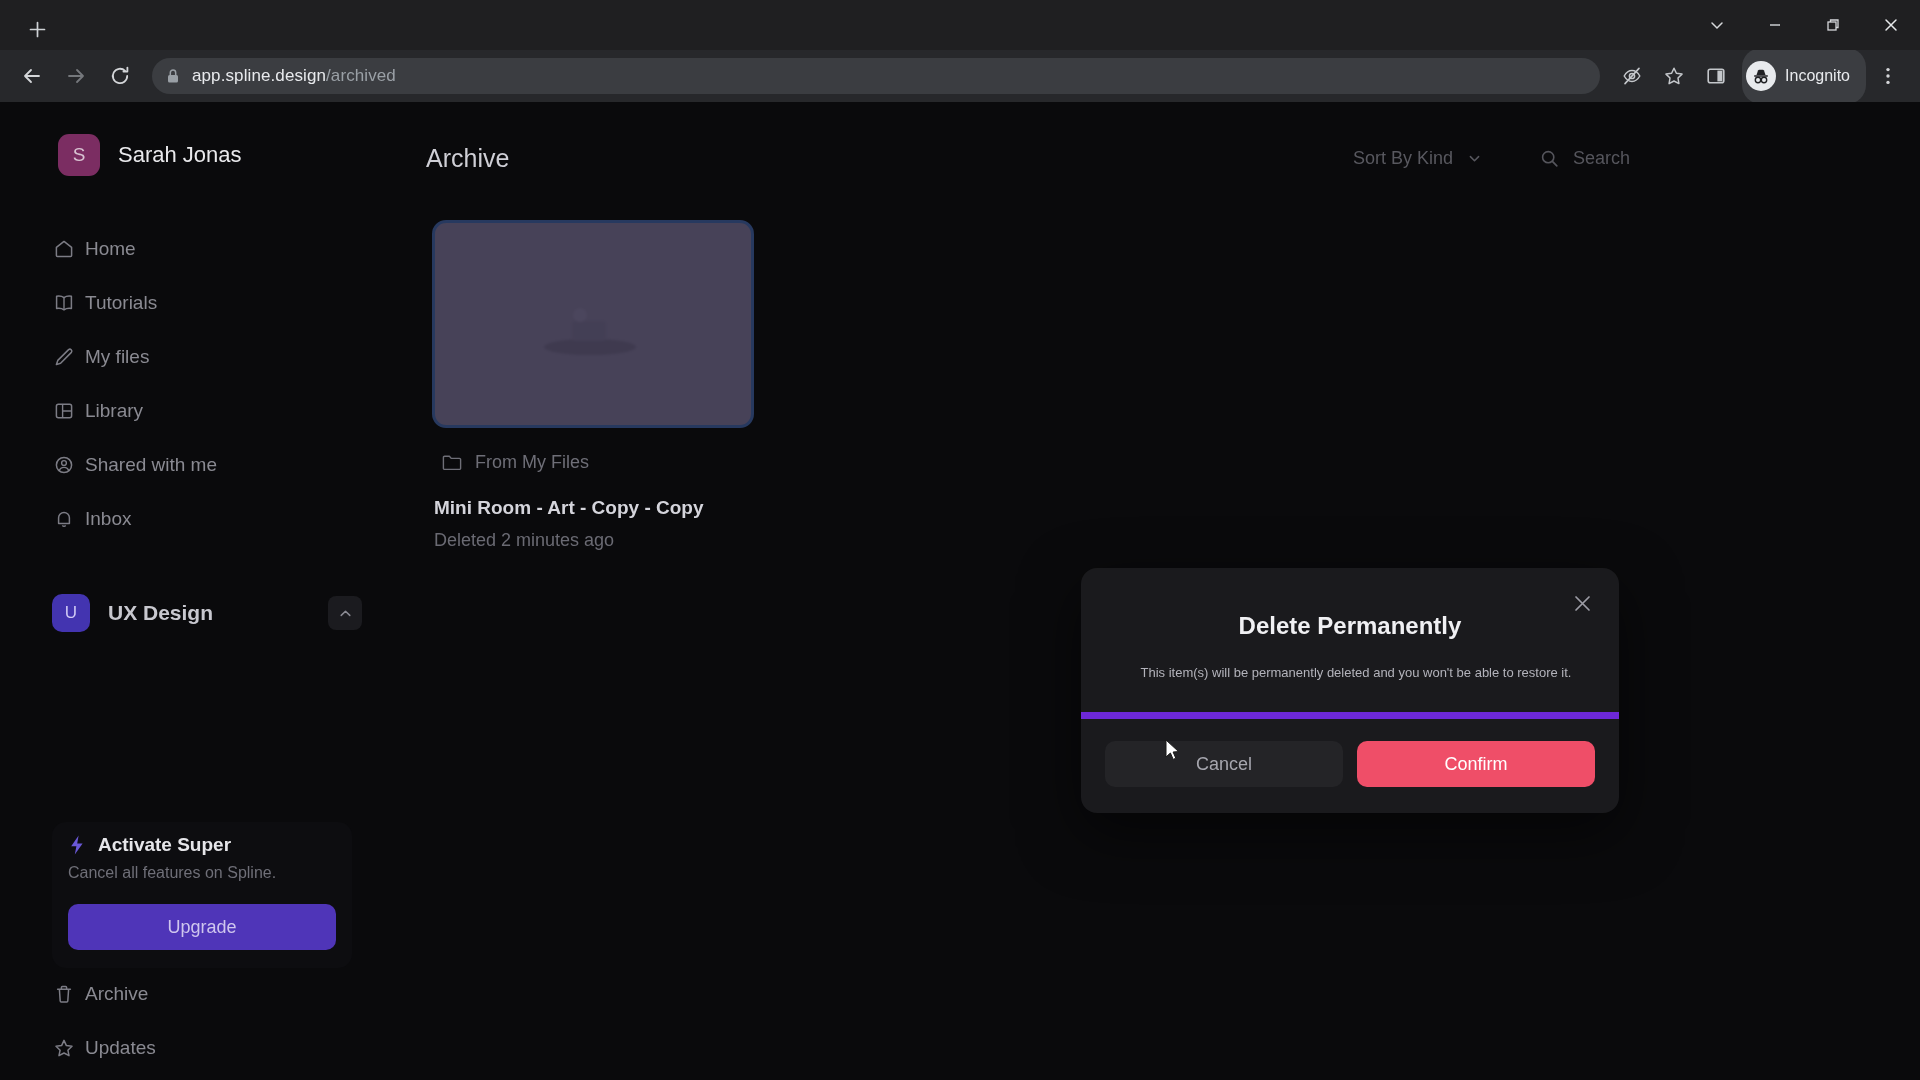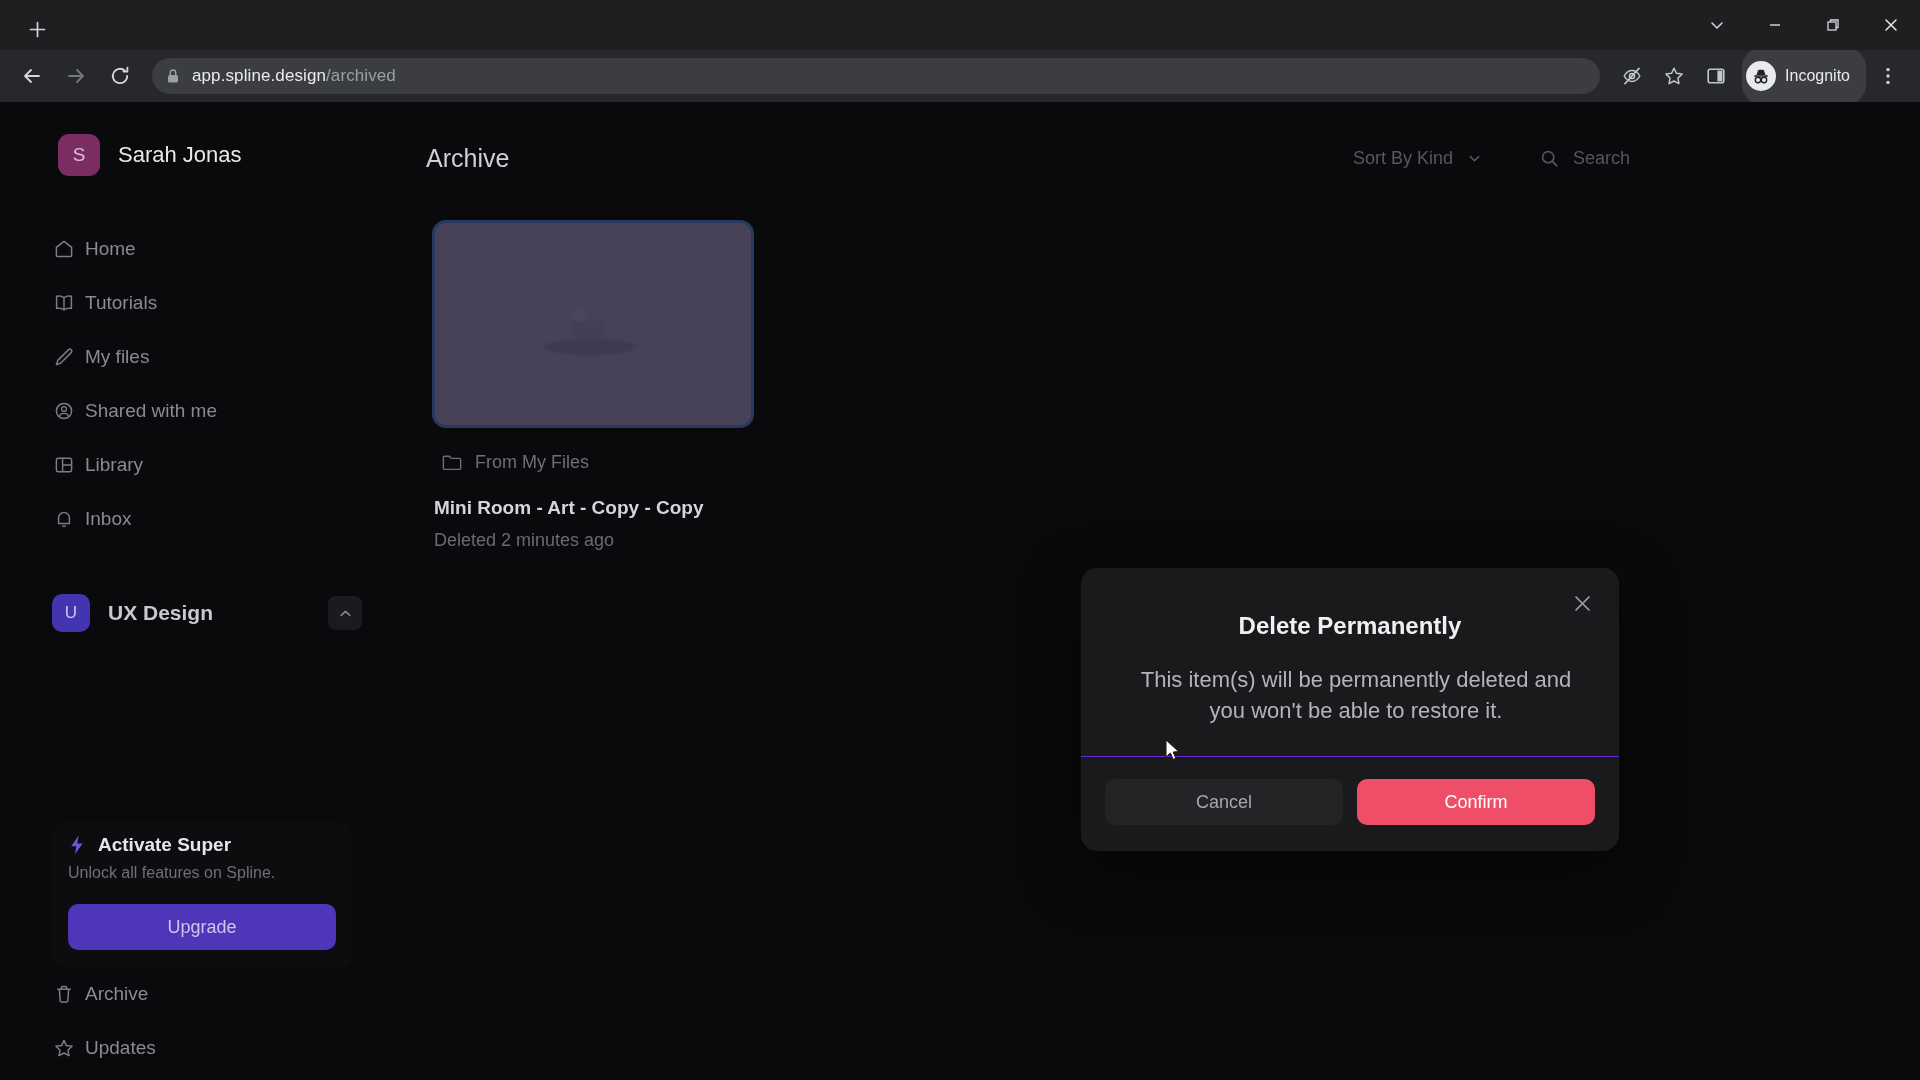--- a/index.html
+++ b/index.html
@@ -136,22 +136,22 @@
 
   
   .modal {
     position: absolute; left: 691px; top: 466px; width: 538px; border-radius: 16px;
     background: #1a1a1d; box-shadow: 0 20px 60px rgba(0,0,0,.55);
     overflow: hidden;
   }
   .modal-close { position: absolute; right: 22px; top: 20px; width: 30px; height: 30px; display: flex; align-items: center; justify-content: center; }
   .modal-body { padding: 44px 44px 30px 44px; text-align: center; }
   .modal-title { color: #f0f0f3; font-size: 24px; font-weight: 600; }
-  .modal-text { color: #b3b3bb; font-size: 22px; line-height: 1.42; margin-top: 24px; margin-left: 12px; }
-  .modal-foot { border-top: 1px solid #6d28d9; display: flex; gap: 14px; padding: 22px 24px 26px 24px; }
+  .modal-text { color: #b3b3bb; font-size: 13px; line-height: 1.42; margin-top: 24px; margin-left: 12px; }
+  .modal-foot { border-top: 7px solid #6d28d9; display: flex; gap: 14px; padding: 22px 24px 26px 24px; }
   .btn { flex: 1; height: 46px; border-radius: 10px; display: flex; align-items: center; justify-content: center; font-size: 18px; }
   .btn-cancel { background: #242427; color: #a6a6ae; }
   .btn-confirm { background: #ef4e68; color: #ffffff; }
 
   .cursor { position: absolute; left: 775px; top: 637px; width: 16px; height: 24px; pointer-events: none; }
 </style>
 </head>
 <body>
 
 <div class="browser">
@@ -284,35 +284,35 @@
           <span class="ic">
             <svg width="22" height="22" viewBox="0 0 22 22">
                 <path d="M15.6 3.6 a2 2 0 0 1 2.8 2.8 L7.6 17.2 L3.4 18.6 L4.8 14.4 Z" stroke="#7c7c85" stroke-width="1.5" fill="none" stroke-linejoin="round"></path>
               </svg>
           </span>
           <span>My files</span>
         </div>
         <div class="nav-item">
           <span class="ic">
             <svg width="22" height="22" viewBox="0 0 22 22">
+                <rect x="3.4" y="4.2" width="15.2" height="13.6" rx="2" stroke="#7c7c85" stroke-width="1.5" fill="none"></rect>
+                <path d="M9.6 4.2 V17.8 M9.6 11 H18.6" stroke="#7c7c85" stroke-width="1.4"></path>
+              </svg>
+          </span>
+          <span>Library</span>
+        </div>
+        <div class="nav-item">
+          <span class="ic">
+            <svg width="22" height="22" viewBox="0 0 22 22">
                 <circle cx="11" cy="11" r="7.6" stroke="#7c7c85" stroke-width="1.5" fill="none"></circle>
                 <circle cx="11" cy="9" r="2.4" stroke="#7c7c85" stroke-width="1.4" fill="none"></circle>
                 <path d="M6.2 17 a5 5 0 0 1 9.6 0" stroke="#7c7c85" stroke-width="1.4" fill="none"></path>
               </svg>
           </span>
           <span>Shared with me</span>
-        </div>
-        <div class="nav-item">
-          <span class="ic">
-            <svg width="22" height="22" viewBox="0 0 22 22">
-                <rect x="3.4" y="4.2" width="15.2" height="13.6" rx="2" stroke="#7c7c85" stroke-width="1.5" fill="none"></rect>
-                <path d="M9.6 4.2 V17.8 M9.6 11 H18.6" stroke="#7c7c85" stroke-width="1.4"></path>
-              </svg>
-          </span>
-          <span>Library</span>
         </div>
         <div class="nav-item">
           <span class="ic">
             <svg width="22" height="22" viewBox="0 0 22 22">
                 <path d="M5.6 15.4 V9.8 a5.4 5.4 0 0 1 10.8 0 V15.4 Z" stroke="#7c7c85" stroke-width="1.5" fill="none" stroke-linejoin="round"></path>
                 <path d="M9.4 17.4 a1.8 1.8 0 0 0 3.2 0" stroke="#7c7c85" stroke-width="1.4" fill="none"></path>
               </svg>
           </span>
           <span>Inbox</span>
         </div>
@@ -330,21 +330,21 @@
 
       <div class="super-panel">
         <div class="super-head">
           <span style="display:flex">
             <svg width="18" height="22" viewBox="0 0 18 22">
                 <path d="M10.6 1.6 L3.2 12.2 H8.4 L6.8 20.4 L14.6 9.4 H9.2 Z" fill="#6a58d6"></path>
               </svg>
           </span>
           <span class="super-title">Activate Super</span>
         </div>
-        <div class="super-sub">Unlock all features on Spline.</div>
+        <div class="super-sub">Cancel all features on Spline.</div>
         <div class="upgrade-btn">Upgrade</div>
       </div>
 
       <div class="bottom-nav">
         <div class="nav-item">
           <span class="ic">
             <svg width="22" height="22" viewBox="0 0 22 22">
                 <path d="M4.6 6.2 H17.4 M8.4 6.2 V4.4 a1 1 0 0 1 1-1 h3.2 a1 1 0 0 1 1 1 V6.2 M6.4 6.2 L7.2 18 a1 1 0 0 0 1 .9 h5.6 a1 1 0 0 0 1-.9 L15.6 6.2" stroke="#7c7c85" stroke-width="1.5" fill="none" stroke-linecap="round" stroke-linejoin="round"></path>
               </svg>
           </span>

